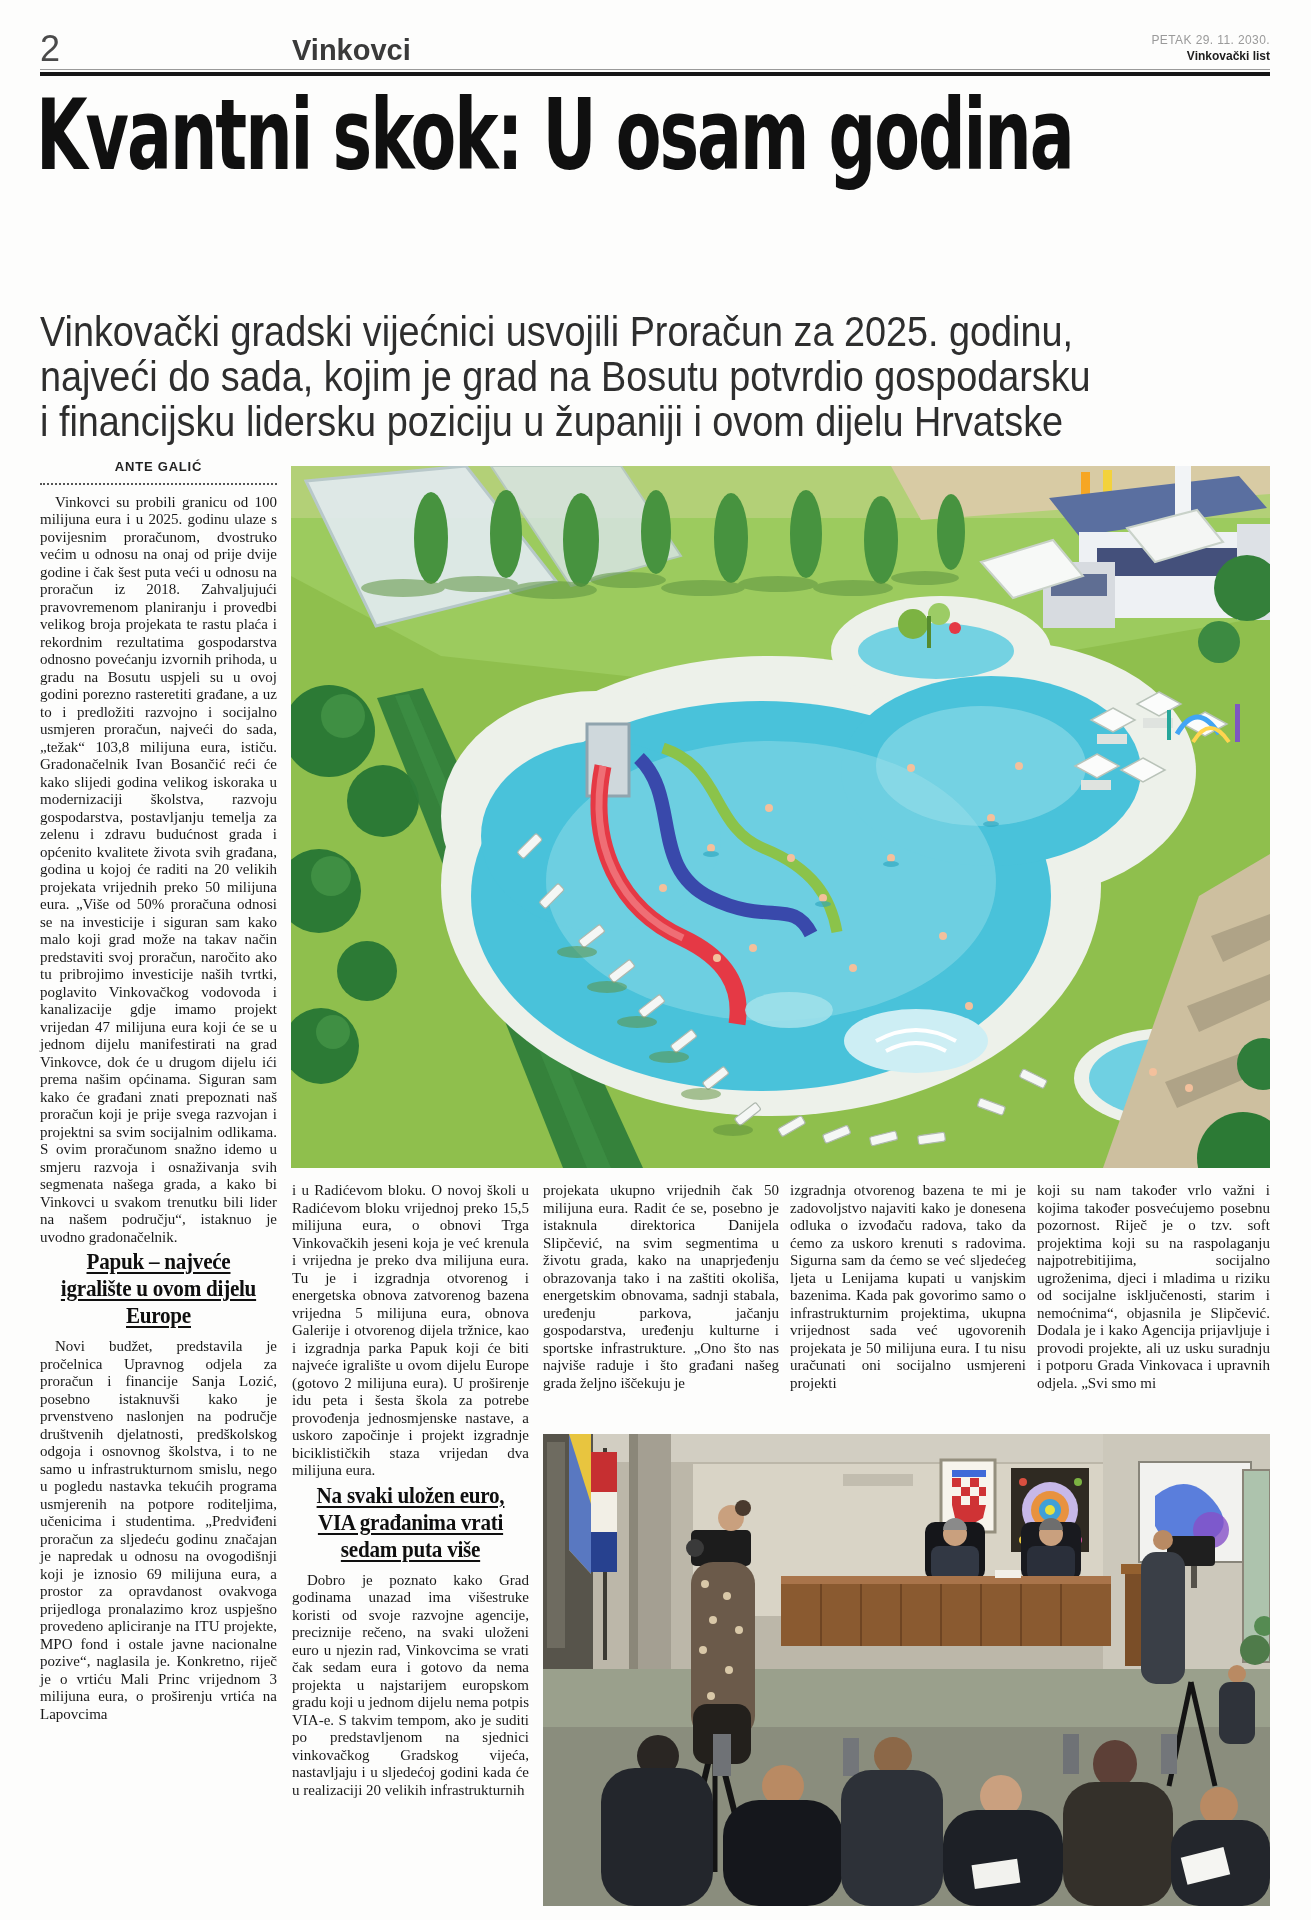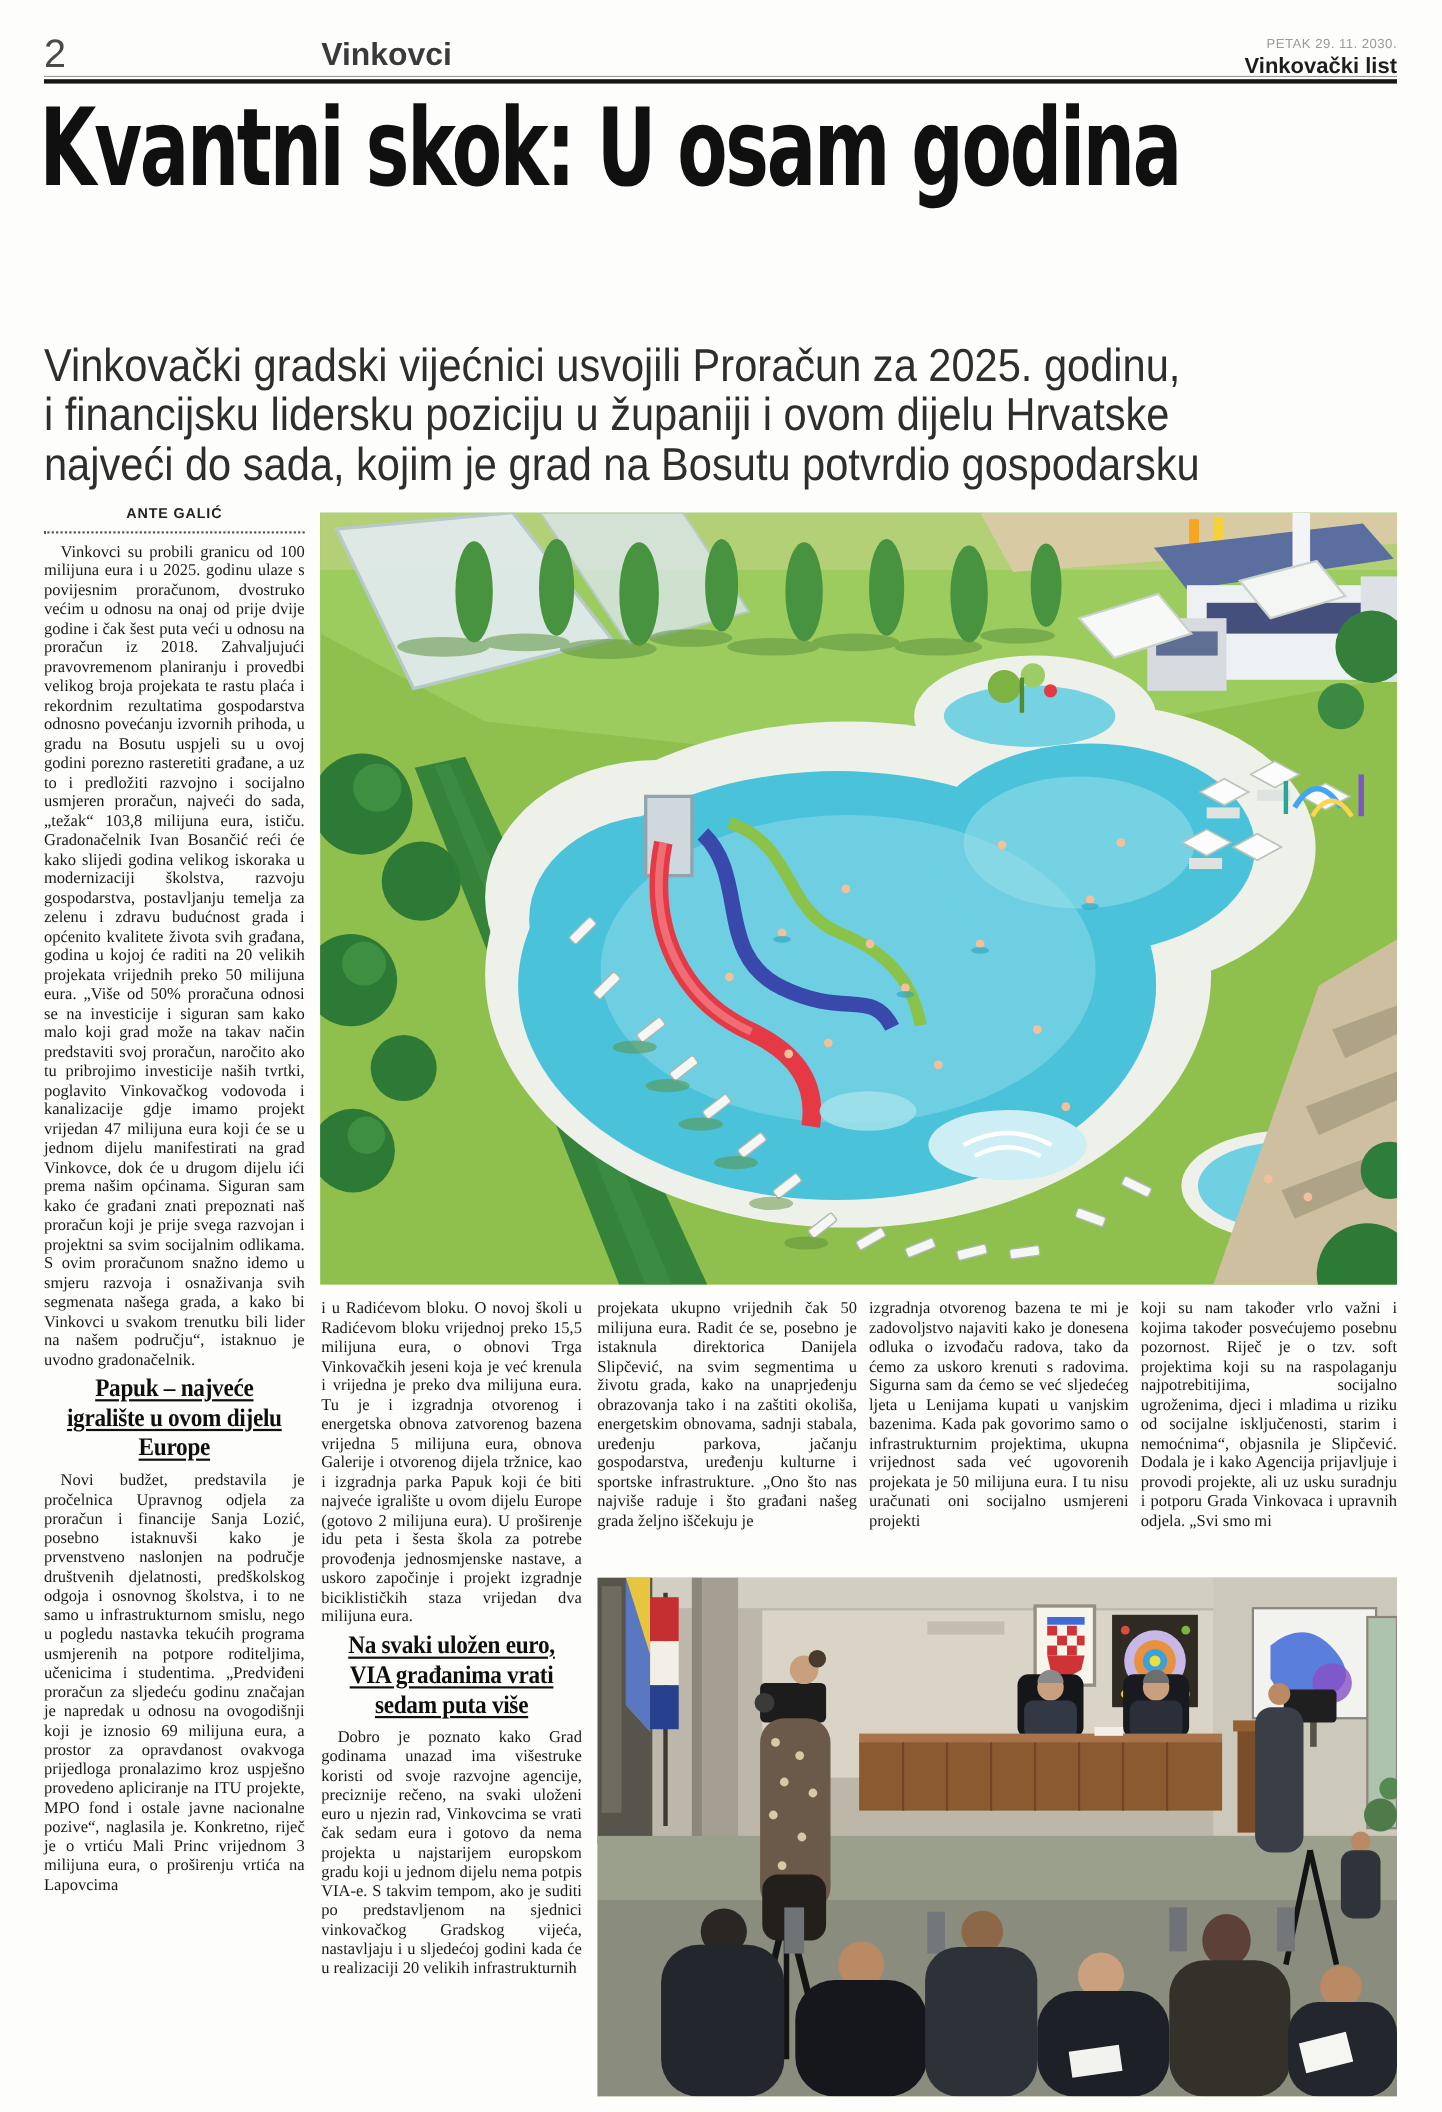--- a/index.html
+++ b/index.html
@@ -4,21 +4,21 @@
 <style>
   html,body{margin:0;padding:0;background:#e8e8e8;}
   #page{position:relative;width:1311px;height:1920px;background:#fdfdfc;margin:0 auto;overflow:hidden;
         font-family:"Liberation Serif","DejaVu Serif",serif;color:#191919;}
   .abs{position:absolute;}
   
   .pagenum{left:40px;top:28px;font-family:"Liberation Sans",sans-serif;font-weight:400;font-size:36px;color:#4a4a4a;}
   .section{left:292px;top:34px;font-family:"Liberation Sans",sans-serif;font-weight:700;font-size:29px;color:#3a3a3a;}
   .dateblock{left:960px;top:33px;width:310px;text-align:right;font-family:"Liberation Sans",sans-serif;}
   .dateline{font-size:12px;color:#9a9a9a;letter-spacing:.4px;}
-  .masthead{font-size:20px;font-weight:700;color:#1d1d1d;margin-top:2px;}
+  .masthead{font-size:12px;font-weight:700;color:#1d1d1d;margin-top:2px;}
   .rule-thin{left:40px;top:69px;width:1230px;height:1px;background:#9a9a9a;}
   .rule-thick{left:40px;top:72px;width:1230px;height:4px;background:#161616;}
   
   .headline{left:36px;top:82px;width:1270px;}
   .hline{display:block;height:107px;white-space:nowrap;}
   .hline span{display:inline-block;transform:scaleX(.68);transform-origin:left top;
       font-family:"DejaVu Sans","Liberation Sans",sans-serif;font-weight:700;font-size:98px;line-height:107px;
       letter-spacing:-3px;color:#101010;}
   .deck{left:40px;top:309px;width:1270px;}
   .dline{display:block;height:45px;white-space:nowrap;}
@@ -58,22 +58,22 @@
   </div>
   <div class="abs rule-thin"></div>
   <div class="abs rule-thick"></div>
 
   <div class="abs headline">
     <b class="hline"><span>Kvantni skok: U osam godina</span></b>
   </div>
 
   <div class="abs deck">
     <b class="dline" style="font-weight:normal"><span>Vinkovački gradski vijećnici usvojili Proračun za 2025. godinu,</span></b>
+    <b class="dline" style="font-weight:normal"><span>najveći do sada, kojim je grad na Bosutu potvrdio gospodarsku</span></b>
     <b class="dline" style="font-weight:normal"><span>i financijsku lidersku poziciju u županiji i ovom dijelu Hrvatske</span></b>
-    <b class="dline" style="font-weight:normal"><span>najveći do sada, kojim je grad na Bosutu potvrdio gospodarsku</span></b>
   </div>
 
   <div class="abs col" id="col1">
     <div class="byline">ANTE GALIĆ</div>
     <div class="dotted"></div>
     <p class="indent">Vinkovci su probili granicu od 100 milijuna eura i u 2025. godinu ulaze s povijesnim proračunom, dvostruko većim u odnosu na onaj od prije dvije godine i čak šest puta veći u odnosu na proračun iz 2018. Zahvaljujući pravovremenom planiranju i provedbi velikog broja projekata te rastu plaća i rekordnim rezultatima gospodarstva odnosno povećanju izvornih prihoda, u gradu na Bosutu uspjeli su u ovoj godini porezno rasteretiti građane, a uz to i predložiti razvojno i socijalno usmjeren proračun, najveći do sada, „težak“ 103,8 milijuna eura, ističu. Gradonačelnik Ivan Bosančić reći će kako slijedi godina velikog iskoraka u modernizaciji školstva, razvoju gospodarstva, postavljanju temelja za zelenu i zdravu budućnost grada i općenito kvalitete života svih građana, godina u kojoj će raditi na 20 velikih projekata vrijednih preko 50 milijuna eura. „Više od 50% proračuna odnosi se na investicije i siguran sam kako malo koji grad može na takav način predstaviti svoj proračun, naročito ako tu pribrojimo investicije naših tvrtki, poglavito Vinkovačkog vodovoda i kanalizacije gdje imamo projekt vrijedan 47 milijuna eura koji će se u jednom dijelu manifestirati na grad Vinkovce, dok će u drugom dijelu ići prema našim općinama. Siguran sam kako će građani znati prepoznati naš proračun koji je prije svega razvojan i projektni sa svim socijalnim odlikama. S ovim proračunom snažno idemo u smjeru razvoja i osnaživanja svih segmenata našega grada, a kako bi Vinkovci u svakom trenutku bili lider na našem području“, istaknuo je uvodno gradonačelnik.</p>
     <div class="crosshead"><span>Papuk – najveće igralište u ovom dijelu Europe</span></div>
     <p class="indent">Novi budžet, predstavila je pročelnica Upravnog odjela za proračun i financije Sanja Lozić, posebno istaknuvši kako je prvenstveno naslonjen na područje društvenih djelatnosti, predškolskog odgoja i osnovnog školstva, i to ne samo u infrastrukturnom smislu, nego u pogledu nastavka tekućih programa usmjerenih na potpore roditeljima, učenicima i studentima. „Predviđeni proračun za sljedeću godinu značajan je napredak u odnosu na ovogodišnji koji je iznosio 69 milijuna eura, a prostor za opravdanost ovakvoga prijedloga pronalazimo kroz uspješno provedeno apliciranje na ITU projekte, MPO fond i ostale javne nacionalne pozive“, naglasila je. Konkretno, riječ je o vrtiću Mali Princ vrijednom 3 milijuna eura, o proširenju vrtića na Lapovcima</p>
   </div>
 

